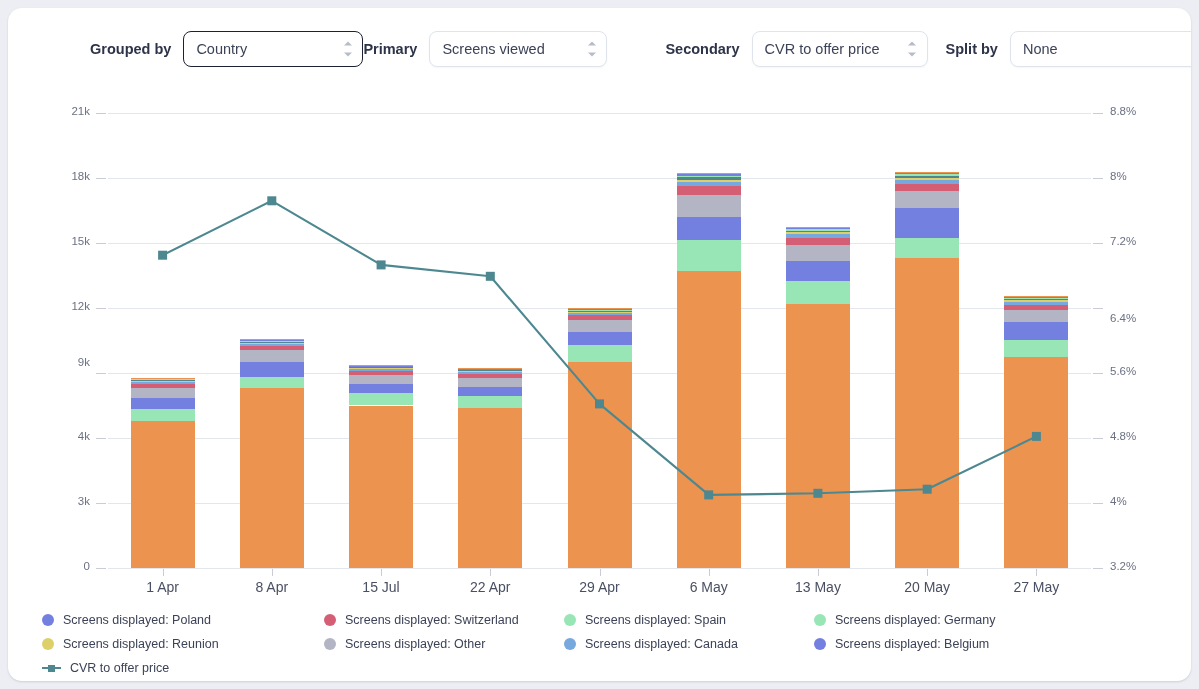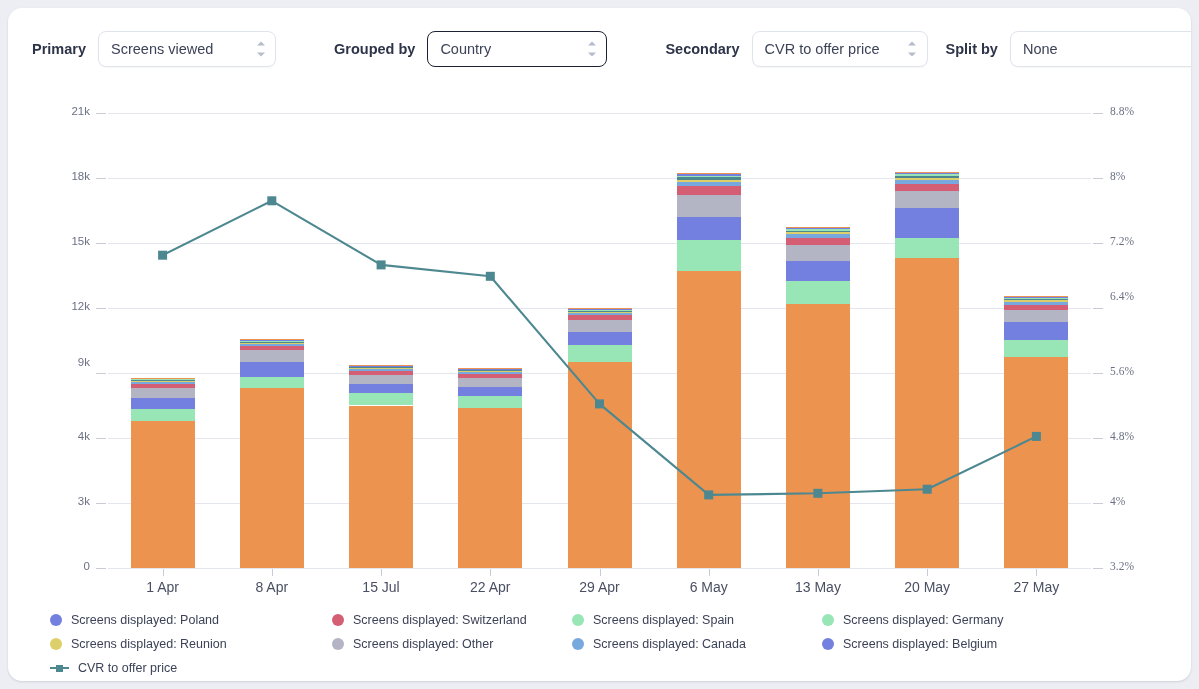--- a/index.html
+++ b/index.html
@@ -104,21 +104,21 @@
     width: 1183px;
     height: 510px;
   }
   .axis-lbl {
     position: absolute;
     font-size: 11.5px;
     color: #6b7183;
     white-space: nowrap;
   }
   .axis-lbl.left  { text-align: right; }
-  .axis-lbl.right { text-align: right; font-family: Liberation Serif, serif; }
+  .axis-lbl.right { text-align: right; }
   .gridline {
     position: absolute;
     height: 1px;
     background: #e4e6ed;
   }
   .tickstub {
     position: absolute;
     height: 1px;
     background: #c9ccd6;
     width: 10px;
@@ -140,21 +140,21 @@
 
   svg.line-layer {
     position: absolute;
     left: 0; top: 0;
     overflow: visible;
   }
 
   
   .legend {
     position: absolute;
-    left: 8px;
+    left: 0;
     top: 600px;
     width: 1183px;
     height: 73px;
     padding: 0 10px 0 34px;
     box-sizing: border-box;
   }
   .legend-grid {
     display: grid;
     grid-template-columns: 282px 240px 250px auto;
     grid-auto-rows: 24px;
@@ -196,34 +196,34 @@
     white-space: nowrap;
   }
 </style>
 </head>
 <body>
 
 <div id="root">
   <div class="card">
 
     <div class="controls" id="controls">
+        <div class="ctrl-group gap-b">
+          <span class="ctrl-label">Grouped by</span>
+          <div class="select w-sel-2 focused">
+            <span class="val">Country</span>
+            <span class="stepper">
+              <i class="up"></i>
+              <i class="dn"></i>
+            </span>
+          </div>
+        </div>
         <div class="ctrl-group ">
           <span class="ctrl-label">Primary</span>
           <div class="select w-sel-1">
             <span class="val">Screens viewed</span>
-            <span class="stepper">
-              <i class="up"></i>
-              <i class="dn"></i>
-            </span>
-          </div>
-        </div>
-        <div class="ctrl-group gap-b">
-          <span class="ctrl-label">Grouped by</span>
-          <div class="select w-sel-2 focused">
-            <span class="val">Country</span>
             <span class="stepper">
               <i class="up"></i>
               <i class="dn"></i>
             </span>
           </div>
         </div>
         <div class="ctrl-group gap-b">
           <span class="ctrl-label">Secondary</span>
           <div class="select w-sel-3">
             <span class="val">CVR to offer price</span>
@@ -272,21 +272,21 @@
         <div class="axis-lbl left" style="left: 20px; width: 62px; top: 15px;">21k</div>
         <div class="tickstub" style="left: 1085px; top: 478px;"></div>
         <div class="axis-lbl right" style="left: 1102px; top: 470px;">3.2%</div>
         <div class="tickstub" style="left: 1085px; top: 413px;"></div>
         <div class="axis-lbl right" style="left: 1102px; top: 405px;">4%</div>
         <div class="tickstub" style="left: 1085px; top: 348px;"></div>
         <div class="axis-lbl right" style="left: 1102px; top: 340px;">4.8%</div>
         <div class="tickstub" style="left: 1085px; top: 283px;"></div>
         <div class="axis-lbl right" style="left: 1102px; top: 275px;">5.6%</div>
         <div class="tickstub" style="left: 1085px; top: 218px;"></div>
-        <div class="axis-lbl right" style="left: 1102px; top: 200px;">6.4%</div>
+        <div class="axis-lbl right" style="left: 1102px; top: 222px;">6.4%</div>
         <div class="tickstub" style="left: 1085px; top: 153px;"></div>
         <div class="axis-lbl right" style="left: 1102px; top: 145px;">7.2%</div>
         <div class="tickstub" style="left: 1085px; top: 88px;"></div>
         <div class="axis-lbl right" style="left: 1102px; top: 80px;">8%</div>
         <div class="tickstub" style="left: 1085px; top: 23px;"></div>
         <div class="axis-lbl right" style="left: 1102px; top: 15px;">8.8%</div>
         <div class="bar" style="left: 122.611px; width: 64px; top: 23px; height: 455px;">
           <div class="seg" style="top: 307.667px; height: 147.333px; background: rgb(237, 147, 80);"></div>
           <div class="seg" style="top: 296.4px; height: 11.2667px; background: rgb(152, 229, 181);"></div>
           <div class="seg" style="top: 284.7px; height: 11.7px; background: rgb(115, 128, 224);"></div>

